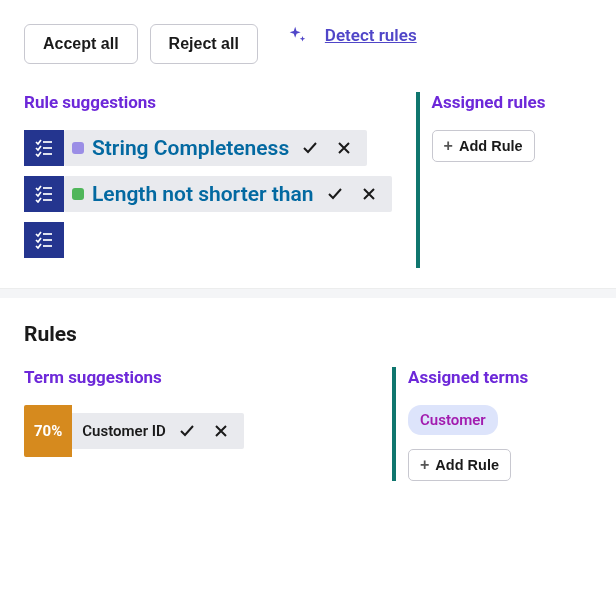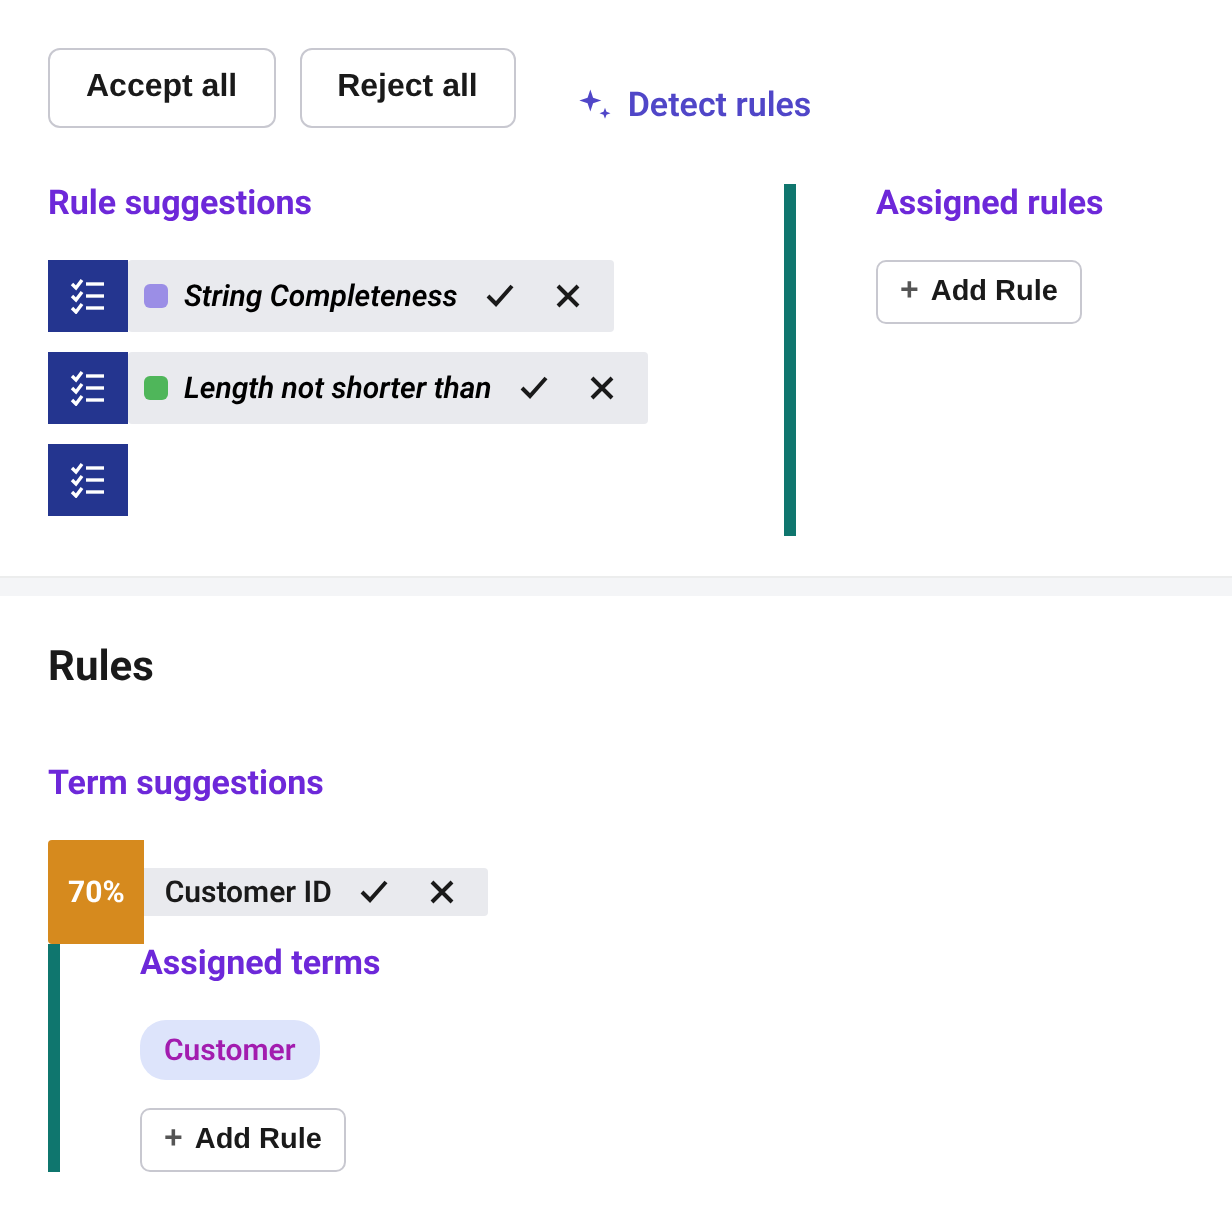--- a/index.html
+++ b/index.html
@@ -17,60 +17,61 @@
       padding: 24px 24px 20px 24px;
     }
     .section-title {
       font-size: 21px;
       font-weight: 700;
       color: #1a1a1a;
       margin-bottom: 16px;
     }
     .action-row {
       display: flex;
-      align-items: flex-end;
+      align-items: flex-start;
       gap: 12px;
       margin-bottom: 28px;
     }
     .btn {
       display: inline-flex;
       align-items: center;
       justify-content: center;
       padding: 10px 18px;
       border: 1px solid #c8c8d0;
       border-radius: 6px;
       background: #fff;
       font-size: 16px;
       font-weight: 600;
       color: #1a1a1a;
       cursor: pointer;
       gap: 6px;
     }
     .detect-link {
       display: inline-flex;
       align-items: center;
-      gap: 6px;
+      gap: 17px;
       font-size: 17px;
       font-weight: 600;
       color: #5046c8;
       cursor: pointer;
       margin-left: 16px;
+      text-decoration: underline;
     }
     .columns {
       display: flex;
       gap: 0;
     }
     .col-left {
       flex: 1;
       padding-right: 24px;
     }
     .col-right {
       width: 200px;
-      padding-left: 40px;
-      border-left: 6px solid #0f766e;
+      padding-left: 12px;
+      border-left: 4px solid #0f766e;
     }
     .sub-title {
       font-size: 17px;
       font-weight: 700;
       color: #6d28d9;
       margin-bottom: 18px;
     }
     .rule-item {
       display: flex;
       align-items: center;
@@ -97,25 +98,24 @@
     }
     .dot {
       width: 12px;
       height: 12px;
       border-radius: 3px;
       flex-shrink: 0;
     }
     .dot.purple { background: #9b8ee6; }
     .dot.green { background: #4fb65a; }
     .rule-label {
-      font-size: 15px;
-      font-weight: 600;
-      color: #000000;
+      font-size: 21px;
+      font-weight: 600;
+      color: #0369a1;
       white-space: nowrap;
-      font-style: italic;
     }
     .chk-btn, .x-btn {
       display: inline-flex;
       align-items: center;
       justify-content: center;
       width: 26px;
       height: 26px;
       cursor: pointer;
       color: #1a1a1a;
     }
@@ -154,21 +154,21 @@
       height: 52px;
       display: flex;
       align-items: center;
       padding: 0 10px;
       border-radius: 2px 0 0 2px;
     }
     .term-pill {
       display: flex;
       align-items: center;
       background: #e9eaee;
-      height: 24px;
+      height: 36px;
       padding: 0 10px;
       gap: 8px;
       border-radius: 0 2px 2px 0;
     }
     .term-label {
       font-size: 15px;
       font-weight: 600;
       color: #1a1a1a;
     }
     .tag {
@@ -286,21 +286,21 @@
       </button>
     </div>
   </div>
 </div>
 
 <div class="divider"></div>
 
 <div class="section">
   <div class="section-title">Rules</div>
 
-  <div class="columns" style="margin-top:36px;flex-direction:column;">
+  <div class="columns" style="margin-top:21px;">
     <div class="col-left">
       <div class="sub-title">Term suggestions</div>
 
       <div class="term-item">
         <div class="pct-badge">70%</div>
         <div class="term-pill">
           <span class="term-label">Customer ID</span>
           <span class="chk-btn">
             <svg width="18" height="18" viewBox="0 0 18 18">
                 <path d="M3 9 L7 13 L15 4" stroke="#1a1a1a" stroke-width="2" fill="none"></path>

